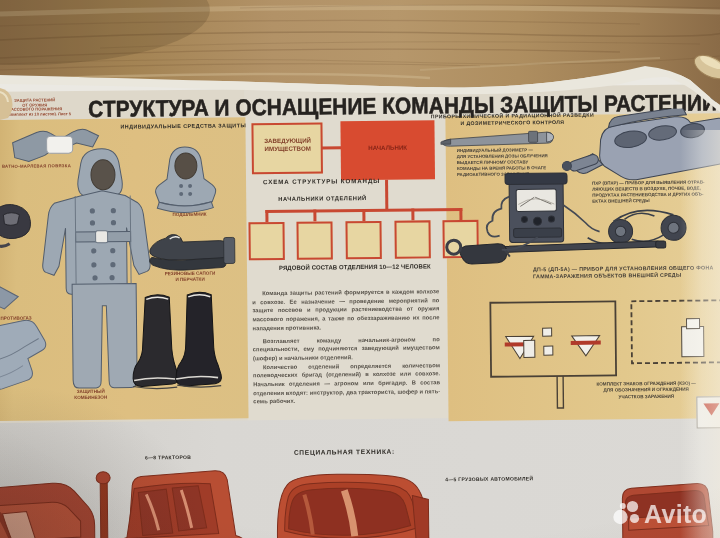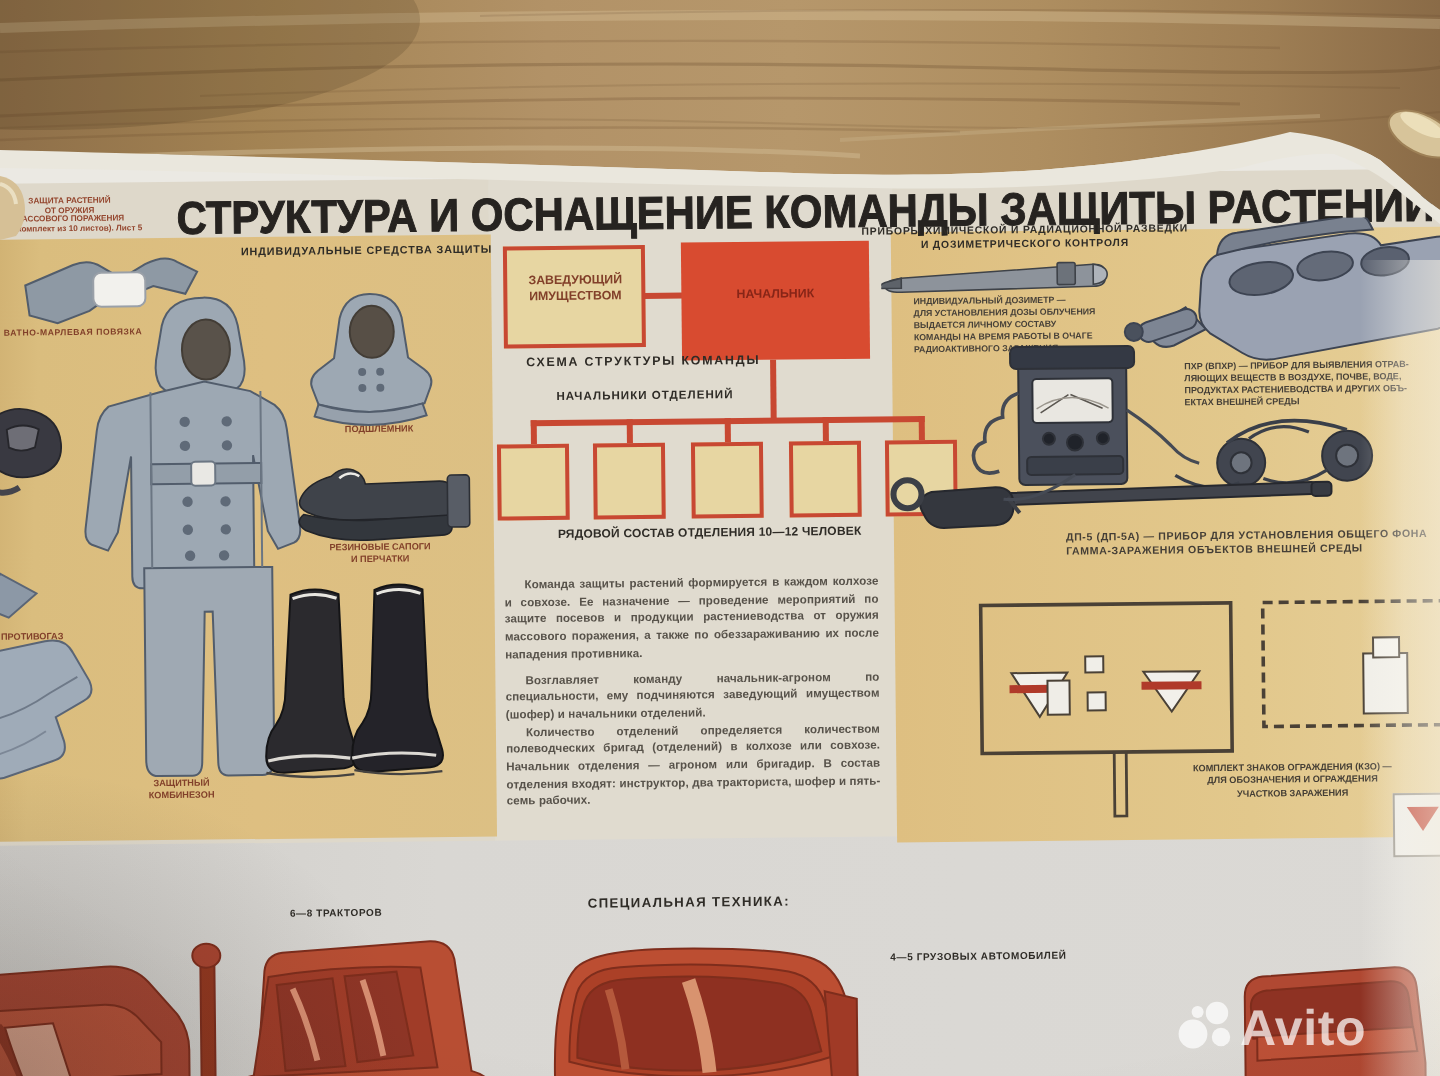--- a/index.html
+++ b/index.html
@@ -280,21 +280,21 @@
 <clipPath id="wclip">
       <path d="M0 75 C 120 78 260 82 380 86 C 440 88 475 88 520 85 C 560 82 605 76 645 66 Q 672 69 690 80 Q 704 92 712 99 Q 717 103 720 105 L720 0 L0 0 Z"></path>
     </clipPath>
 <ellipse cx="711" cy="67" rx="18" ry="9.5" fill="#d7c49a" stroke="#9e8157" stroke-width="1" transform="rotate(27 711 67)"></ellipse>
 <ellipse cx="709" cy="63" rx="12" ry="4" fill="#ecdfba" transform="rotate(27 711 67)"></ellipse>
 <path d="M0 88 q10 2 12 12 q2 10 -4 18 l-8 2 z" fill="#d6c096"></path>
 <path d="M0 92 q7 2 8 10" stroke="#eadfc2" stroke-width="2" fill="none"></path>
 </svg>
 <div style="position:absolute;left:680px;top:130px;width:40px;height:408px;background:linear-gradient(90deg,rgba(255,255,255,0),rgba(252,250,242,0.35) 55%,rgba(248,243,230,0.55))"></div>
 <div style="position:absolute;left:0;top:0;width:720px;height:538px;background:radial-gradient(300px 220px at 0% 100%, rgba(35,30,25,0.22), rgba(0,0,0,0) 70%),radial-gradient(135% 110% at 58% 40%, rgba(0,0,0,0) 55%, rgba(40,30,20,0.13) 88%, rgba(40,30,20,0.24)); pointer-events:none"></div>
-<div id="avito" style="position:absolute;left:586px;top:494px;width:110px;height:40px;opacity:0.72">
+<div id="avito" style="position:absolute;left:610px;top:494px;width:110px;height:40px;opacity:0.72">
 <svg width="110" height="40" viewBox="0 0 110 40">
 <g fill="#ffffff">
 <circle cx="10.5" cy="23" r="7.2"></circle>
 <circle cx="12.8" cy="12" r="3"></circle>
 <circle cx="22.5" cy="12.5" r="5.6"></circle>
 <circle cx="24.5" cy="24.5" r="4.6"></circle>
 <text x="34" y="28.5" font-family="Liberation Sans, sans-serif" font-size="25" font-weight="bold" letter-spacing="0.3">Avito</text>
 </g>
 </svg>
 </div>

